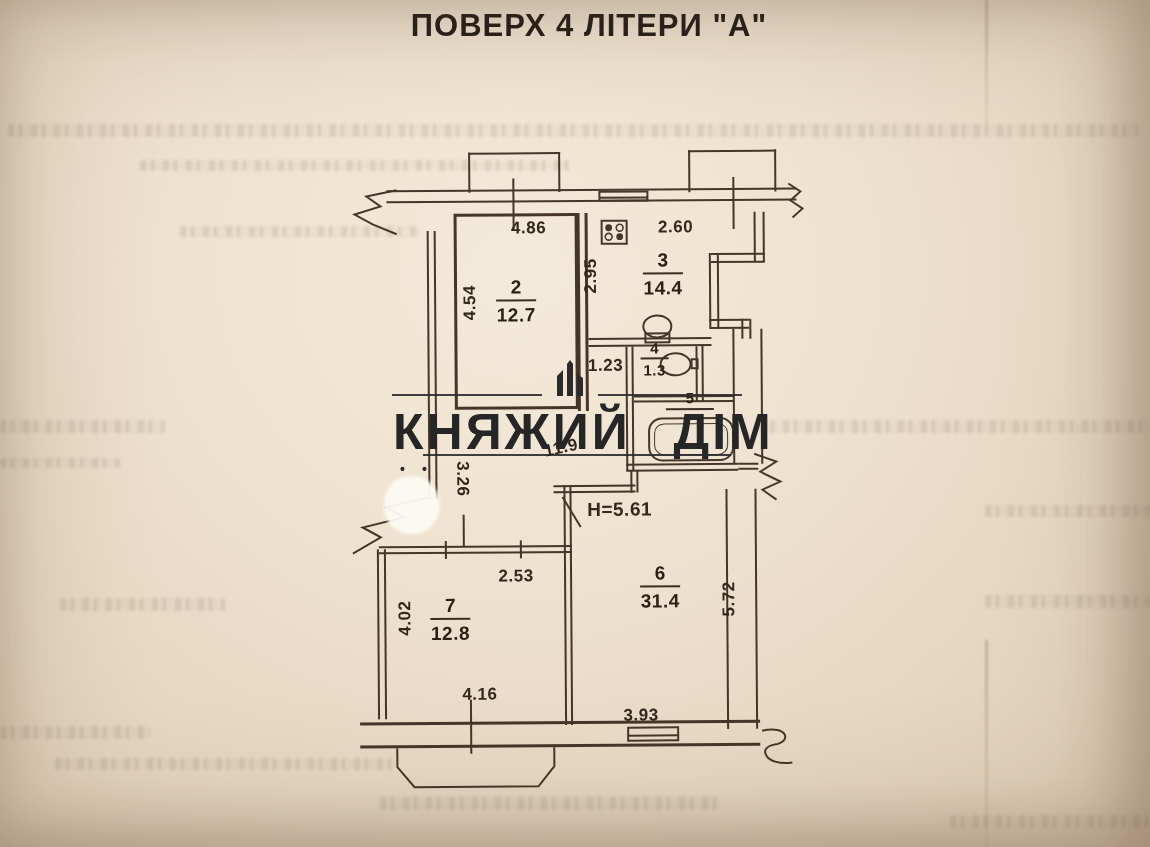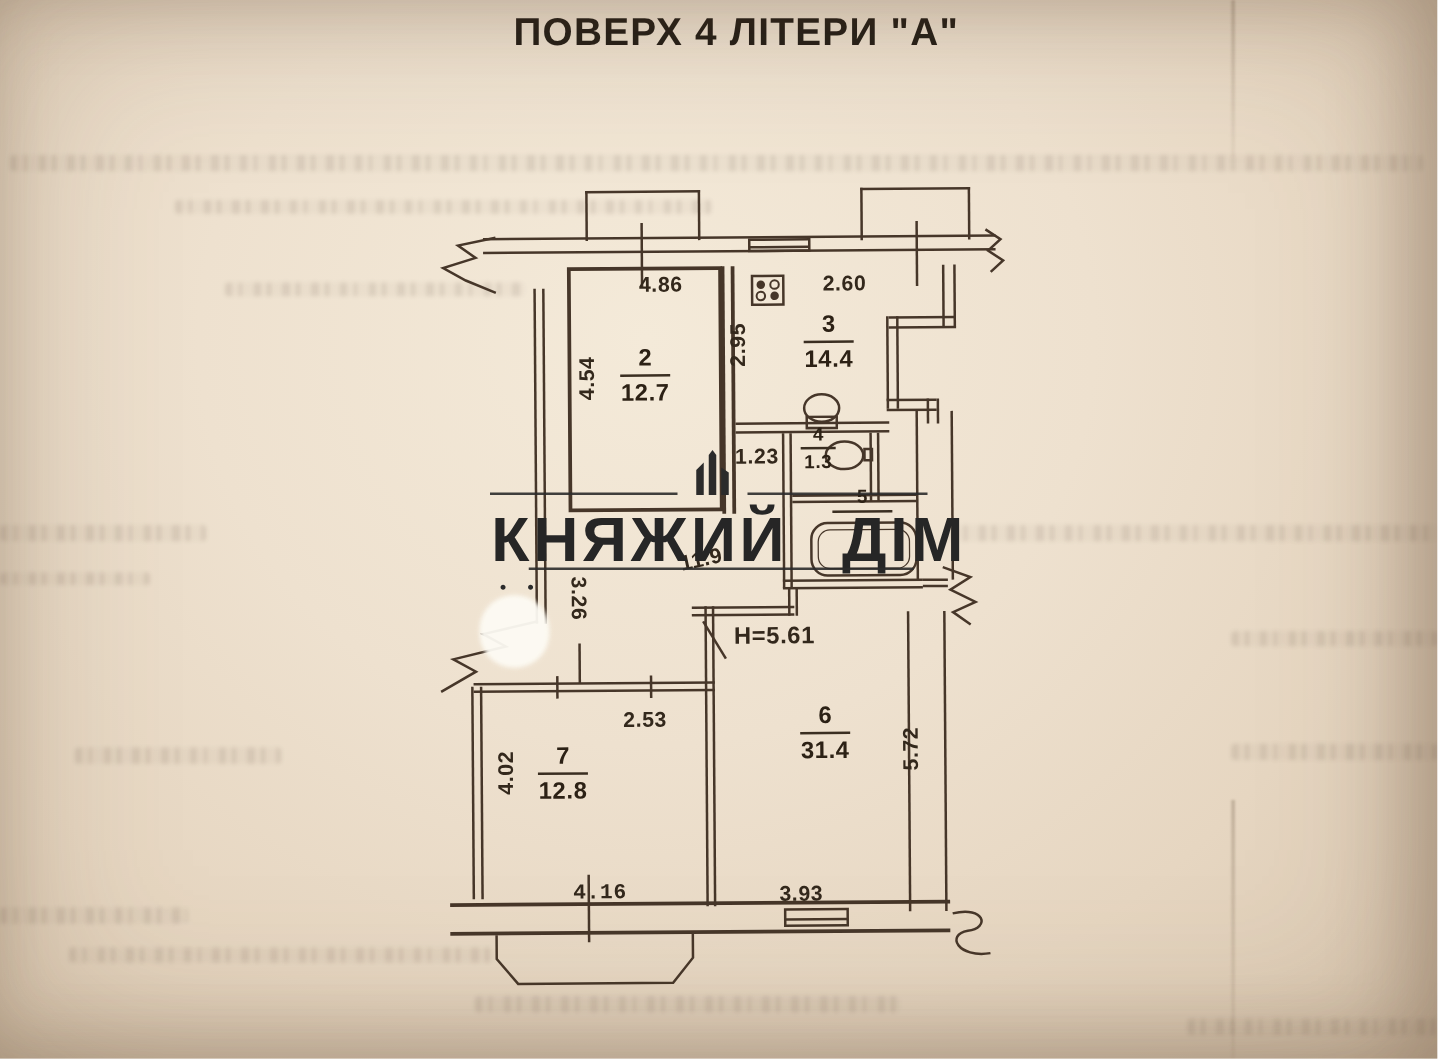--- a/index.html
+++ b/index.html
@@ -156,21 +156,21 @@
 
     <div class="dim" style="left:495px;top:218px;">4.86</div>
     <div class="dim" style="left:642px;top:218px;">2.60</div>
     <div class="vdim" style="left:441px;top:292px;">4.54</div>
     <div class="vdim" style="left:562px;top:266px;">2.95</div>
     <div class="dim" style="left:573px;top:356px;width:66px;">1.23</div>
     <div class="vdim cw" style="left:432px;top:468px;">3.26</div>
     <div class="dim" style="left:480px;top:520px;margin-top:46px;">2.53</div>
     <div class="vdim" style="left:374px;top:607px;">4.02</div>
     <div class="vdim" style="left:698px;top:590px;">5.72</div>
-    <div class="dim" style="left:443px;top:705px;font-family:Liberation Mono, monospace;">4.16</div>
+    <div class="dim" style="left:443px;top:684px;">4.16</div>
     <div class="dim" style="left:604px;top:706px;">3.93</div>
     <div class="dim" style="left:573px;top:499px;width:92px;font-size:19px;">Н=5.61</div>
 
     <div class="room-label" style="left:477px;top:277px;">
       <span class="num">2</span>
       <span class="area">12.7</span>
     </div>
     <div class="room-label" style="left:624px;top:251px;">
       <span class="num">3</span>
       <span class="area">14.4</span>

